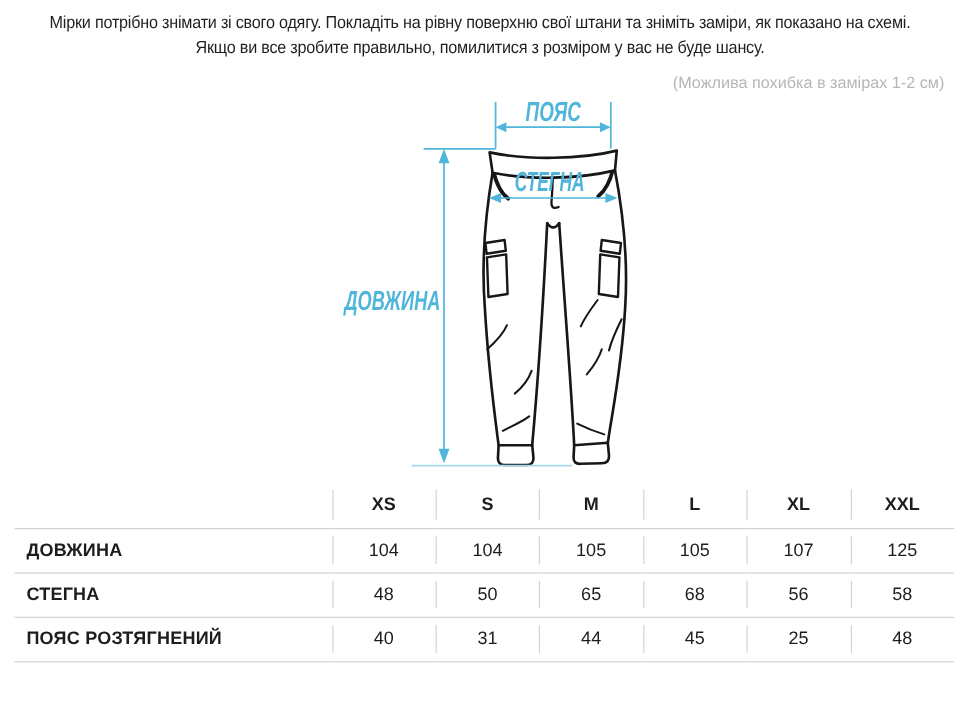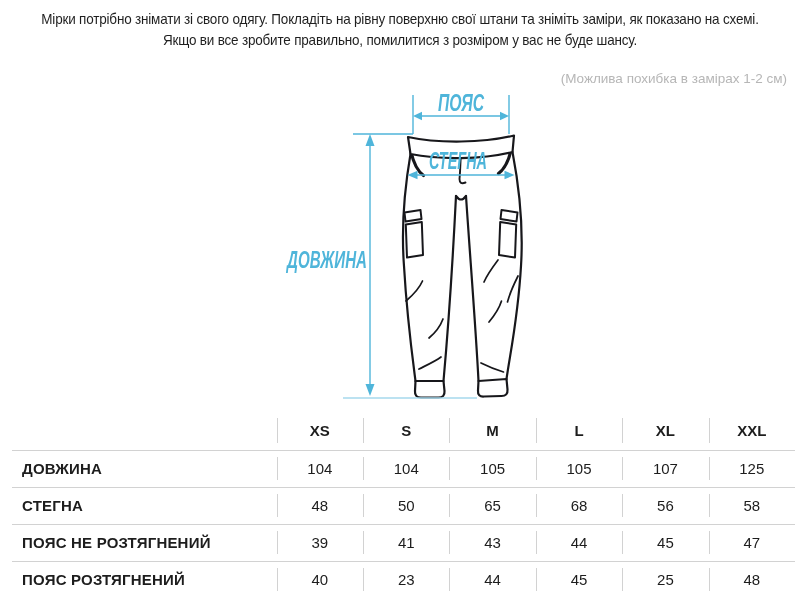--- a/index.html
+++ b/index.html
@@ -23,21 +23,21 @@
     display:block;width:800px;
     text-align:center;
     font-size:14.5px;line-height:21px;
     letter-spacing:-0.2px;
     white-space:nowrap;
     transform:scaleX(0.93);
     transform-origin:400px center;
     color:#1f1f1f;
   }
   .note{
-    margin-top:20px;
+    margin-top:10px;
     padding-right:13px;
     text-align:right;
     font-size:13.5px;
     color:var(--muted);
     white-space:nowrap;
   }
   .diagram{position:relative;height:326px;font-style:italic;}
   .diagram svg{position:absolute;left:280px;top:0;width:280px;height:324px;}
 
   .meas-label{
@@ -197,31 +197,22 @@
     <tr>
       <td class="cell-label">СТЕГНА</td>
       <td class="cell-val vsep">48</td>
       <td class="cell-val vsep">50</td>
       <td class="cell-val vsep">65</td>
       <td class="cell-val vsep">68</td>
       <td class="cell-val vsep">56</td>
       <td class="cell-val vsep">58</td>
     </tr>
     <tr>
-      <td class="cell-label">ПОЯС НЕ РОЗТЯГНЕНИЙ</td>
-      <td class="cell-val vsep">39</td>
-      <td class="cell-val vsep">41</td>
-      <td class="cell-val vsep">43</td>
-      <td class="cell-val vsep">44</td>
-      <td class="cell-val vsep">45</td>
-      <td class="cell-val vsep">47</td>
-    </tr>
-    <tr>
       <td class="cell-label">ПОЯС РОЗТЯГНЕНИЙ</td>
       <td class="cell-val vsep">40</td>
-      <td class="cell-val vsep">23</td>
+      <td class="cell-val vsep">31</td>
       <td class="cell-val vsep">44</td>
       <td class="cell-val vsep">45</td>
       <td class="cell-val vsep">25</td>
       <td class="cell-val vsep">48</td>
     </tr>
   </tbody>
 </table>
 
 </body></html>

